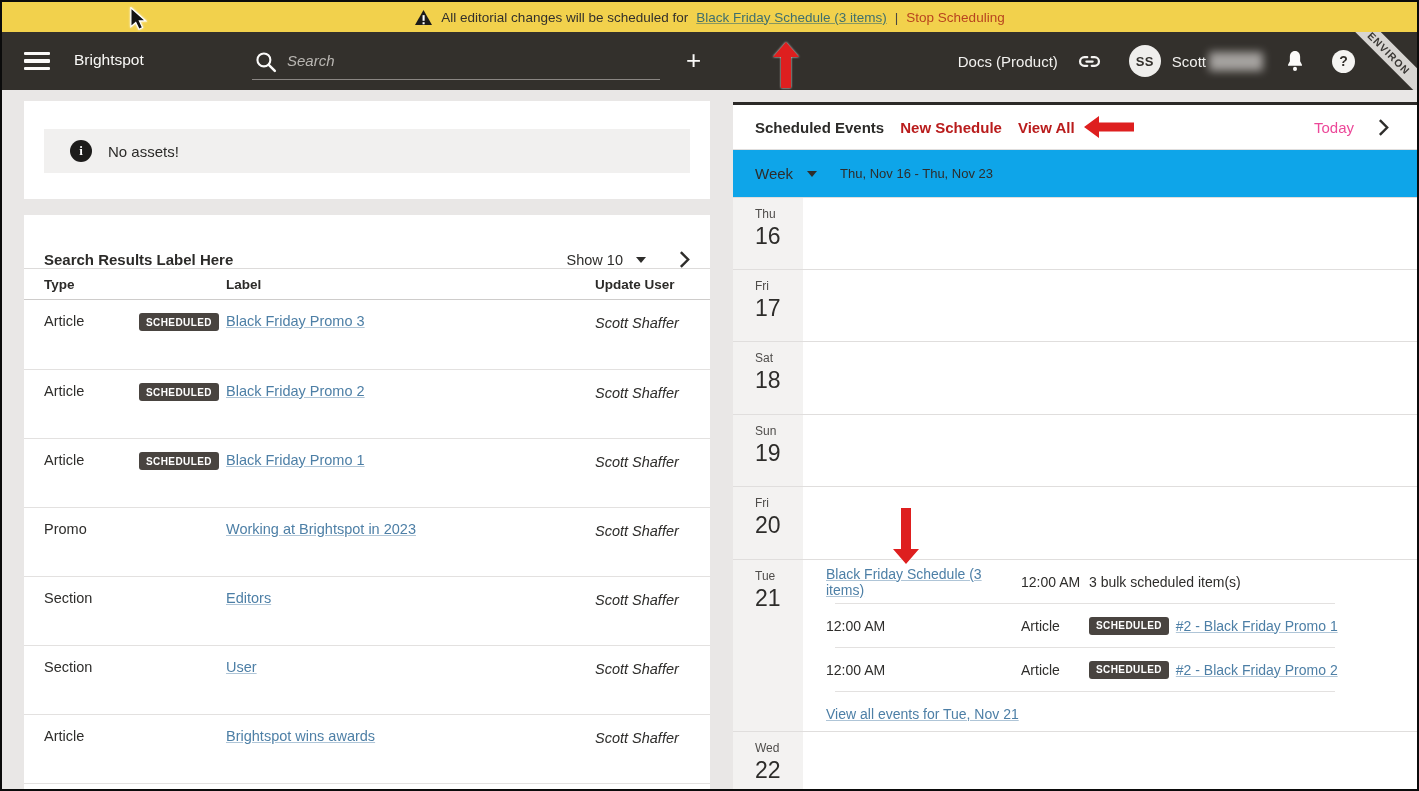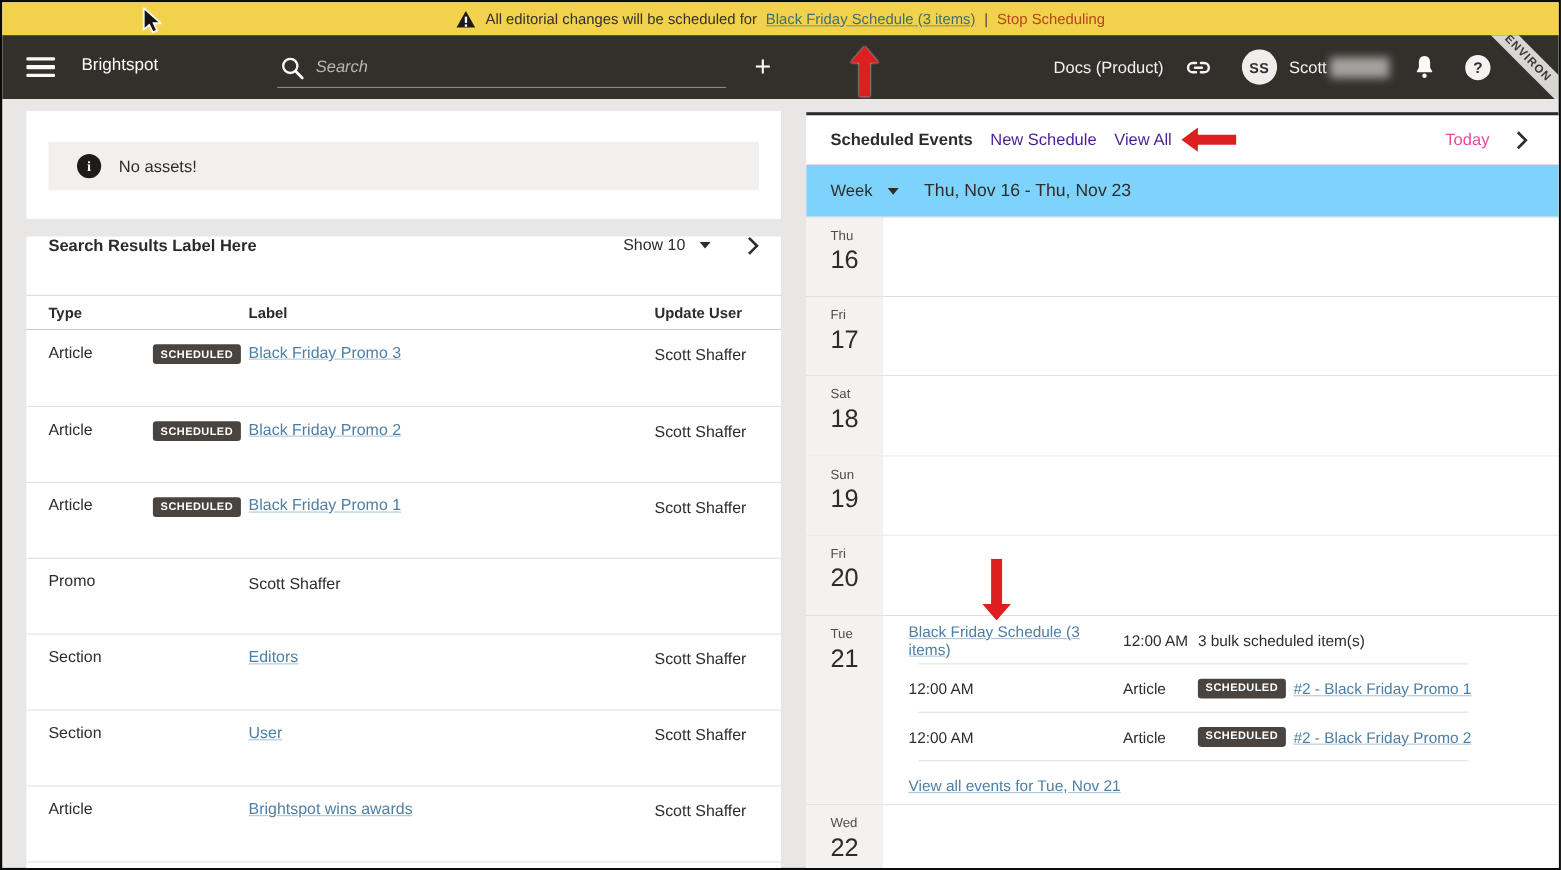--- a/index.html
+++ b/index.html
@@ -51,46 +51,46 @@
   
   .card{ position:absolute; background:#fff; }
   .card-noassets{ left:22px; top:99px; width:686px; height:98px; }
   .noassets-box{ position:absolute; left:20px; top:28px; right:20px; height:44px; background:#f1f0ef;
     display:flex; align-items:center; }
   .info-icon{ width:22px; height:22px; border-radius:50%; background:#1d1c1b; color:#fff;
     display:flex; align-items:center; justify-content:center; font-size:13px; font-weight:bold; font-family:"Liberation Serif", serif;
     margin-left:26px; }
   .noassets-text{ margin-left:16px; font-size:15px; color:#2c2b29; }
   .card-results{ left:22px; top:213px; width:686px; height:578px; }
-  .res-titlerow{ height:54px; display:flex; align-items:flex-start; padding:0 20px; border-bottom:1px solid #dddbda; }
+  .res-titlerow{ height:54px; display:flex; align-items:flex-end; padding:0 20px; border-bottom:1px solid #dddbda; }
   .res-title{ font-size:15px; font-weight:bold; color:#2c2b29; flex:1; }
   .show-sel{ display:flex; align-items:center; gap:13px; cursor:pointer; font-size:14.5px; color:#2e2d2b; }
   .caret{ width:0; height:0; border-left:5px solid transparent; border-right:5px solid transparent; border-top:6px solid #2e2d2b; display:inline-block; }
   .res-chevron{ margin-left:33px; cursor:pointer; display:flex; align-items:center; }
   .thead, .trow{ display:grid; grid-template-columns:95px 87px 1fr 95px; padding:0 20px; }
   .thead{ height:31px; align-items:center; font-size:13.5px; font-weight:bold; color:#2c2b29; border-bottom:1px solid #cecccb; }
   .thead .uh{ white-space:nowrap; }
   .trow{ height:69px; padding-top:13px; font-size:14.5px; color:#2e2d2b; }
   .trow + .trow{ border-top:1px solid #e3e1e0; }
   .t-badge{ align-self:start; }
   .badge{ display:inline-block; background:#494440; color:#fff; font-size:10px; font-weight:bold;
     letter-spacing:.4px; padding:3.5px 7px; border-radius:3px; vertical-align:1px; }
   a.clink{ color:#4d7fa6; text-decoration:underline; text-decoration-color:rgba(77,127,166,.45); cursor:pointer; }
-  .t-user{ line-height:21.5px; }
+  .t-user{ line-height:21.5px;font-style:italic; }
   
   .rpanel{ position:absolute; left:731px; top:100px; right:0; bottom:0; background:#fff; border-top:3px solid #2b2927; }
   .ev-bar{ height:45px; display:flex; align-items:center; padding:0 28px 0 22px; border-bottom:1px solid #e0dedd; background:#fff; }
   .ev-title{ font-size:15px; font-weight:bold; color:#2c2b29; }
-  .ev-link{ margin-left:16px; font-size:15px; color:#4c1d95; cursor:pointer; }
+  .ev-link{ margin-left:16px; font-size:15px; color:#b91c1c; cursor:pointer;font-weight:bold; }
   .ev-spacer{ flex:1; }
   .today{ font-size:15px; color:#ec4899; cursor:pointer; }
   .ev-chev{ margin-left:24px; cursor:pointer; display:flex; align-items:center; }
-  .week-bar{ height:47px; background:#7dd3fc; display:flex; align-items:center; padding:0 22px; }
+  .week-bar{ height:47px; background:#0ea5e9; display:flex; align-items:center; padding:0 22px; }
   .week-sel{ display:flex; align-items:center; gap:14px; cursor:pointer; font-size:15px; color:#2e2d2b; }
-  .range{ margin-left:23px; font-size:16px; color:#2e2d2b; }
+  .range{ margin-left:23px; font-size:13px; color:#2e2d2b; }
   .dayrow{ display:flex; border-top:1px solid #e0dedd; }
   .daycol{ width:70px; background:#f3f2f1; padding:9px 0 0 22px; flex:none; }
   .dayname{ font-size:12px; color:#4f4d4b; }
   .daynum{ font-size:23px; color:#2d2c2a; margin-top:2px; }
   .daycontent{ flex:1; background:#fff; position:relative; }
   .evlist{ padding-left:23px; }
   .evrow{ height:43px; display:flex; align-items:center; font-size:14px; color:#2e2d2b; }
   .ev-divider{ height:1px; background:#e3e1e0; margin-left:9px; width:500px; }
   .w195{ width:195px; flex:none; }
   .w68{ width:68px; flex:none; }
@@ -208,20 +208,21 @@
     </div>
     <div class="trow">
       <span>Article</span>
       <span class="t-badge"><span class="badge">SCHEDULED</span></span>
       <span><a class="clink">Black Friday Promo 1</a></span>
       <span class="t-user">Scott Shaffer</span>
     </div>
     <div class="trow">
       <span>Promo</span>
       <span></span>
+      <span><a class="clink">Working at Brightspot in 2023</a></span>
       <span class="t-user">Scott Shaffer</span>
     </div>
     <div class="trow">
       <span>Section</span>
       <span></span>
       <span><a class="clink">Editors</a></span>
       <span class="t-user">Scott Shaffer</span>
     </div>
     <div class="trow">
       <span>Section</span>

